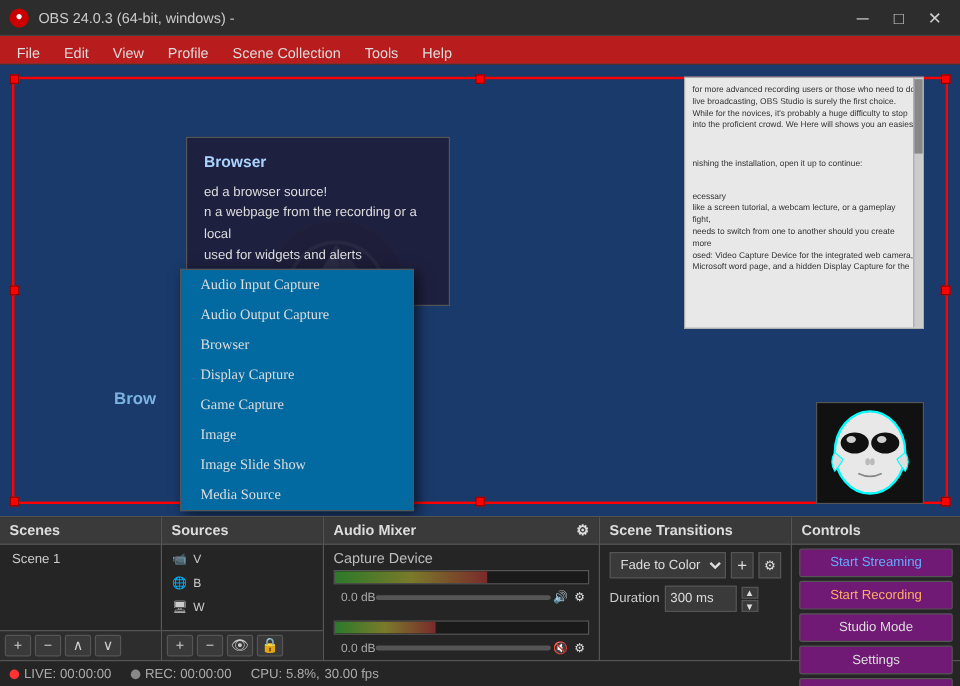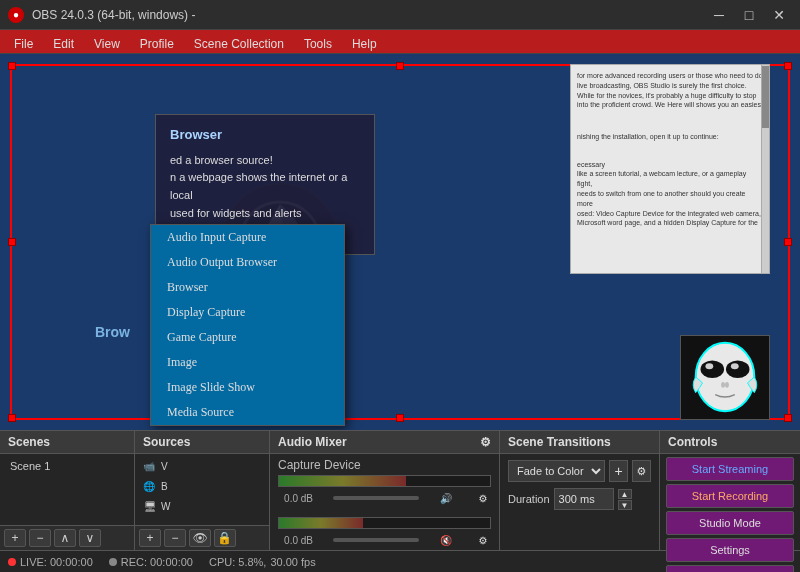--- a/index.html
+++ b/index.html
@@ -319,21 +319,21 @@
       overflow: hidden;
       position: relative;
     }
     .meter-fill {
       background: linear-gradient(to right, #2a7a2a, #7a7a2a, #7a2a2a);
       height: 100%;
     }
     .audio-controls {
       display: flex;
       align-items: center;
-      gap: 20px;
+      gap: 0;
       margin-top: 3px;
     }
     .vol-slider {
       flex: 1;
       height: 4px;
       background: #555;
       border-radius: 2px;
     }
     .audio-db {
       font-size: 10px;
@@ -527,21 +527,21 @@
         <circle cx="60" cy="60" r="14" fill="#1a1a2e"></circle>
         <circle cx="60" cy="60" r="10" fill="#333"></circle>
       </svg>
     </div>
 
     <div id="brow-text">Brow</div>
 
     <div id="browser-tooltip">
       <div class="brow-label">Browser</div>
       <div>ed a browser source!</div>
-      <div>n a webpage shows the internet or a local</div>
+      <div>n a webpage from the recording or a local</div>
       <div>used for widgets and alerts</div>
       <div style="margin-top:4px;">page you'd like to display</div>
     </div>
 
     <div id="doc-preview">
       <div id="doc-text-sim">
         <p>for more advanced recording users or those who need to do live broadcasting, OBS Studio is surely the first choice. While for the novices, it's probably a huge difficulty to stop into the proficient crowd. We Here will shows you an easiest</p>
         <br>
         <p style="margin-top:12px;">nishing the installation, open it up to continue:</p>
         <br>
@@ -578,21 +578,21 @@
 
         <path d="M35 60 Q45 65 55 60" stroke="#888" stroke-width="1.5" fill="none"></path>
 
         <path d="M15 42 Q10 50 15 58 Q20 52 22 48Z" fill="#ddd" stroke="#0ff" stroke-width="1"></path>
         <path d="M75 42 Q80 50 75 58 Q70 52 68 48Z" fill="#ddd" stroke="#0ff" stroke-width="1"></path>
       </svg>
     </div>
 
     <div id="context-menu">
       <div class="ctx-item">Audio Input Capture</div>
-      <div class="ctx-item">Audio Output Browser</div>
+      <div class="ctx-item">Audio Output Capture</div>
       <div class="ctx-item">Browser</div>
       <div class="ctx-item">Display Capture</div>
       <div class="ctx-item">Game Capture</div>
       <div class="ctx-item">Image</div>
       <div class="ctx-item">Image Slide Show</div>
       <div class="ctx-item">Media Source</div>
 
     </div>
   </div>
 </div>

